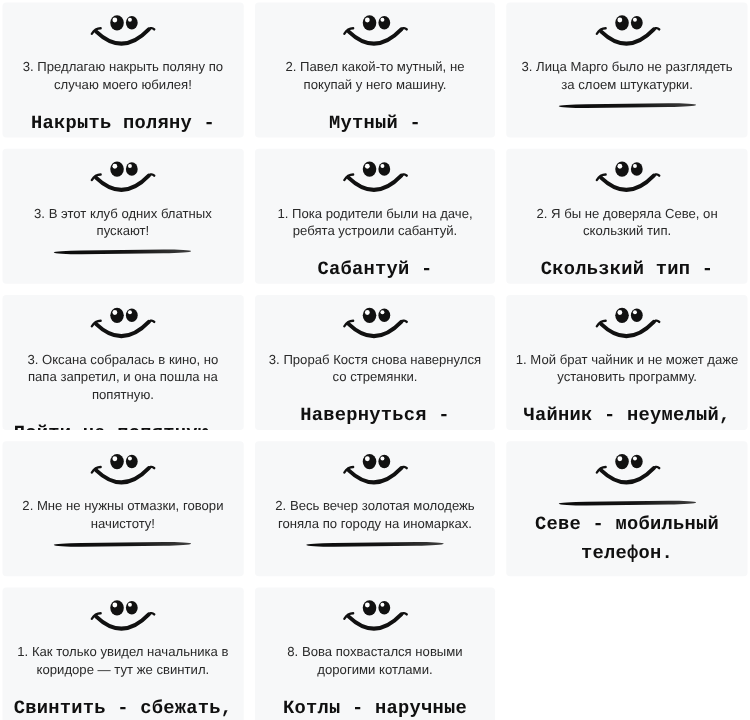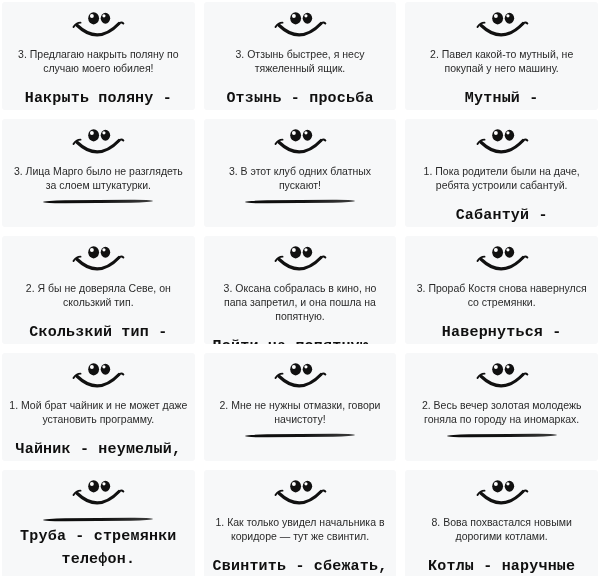--- a/index.html
+++ b/index.html
@@ -52,28 +52,20 @@
 
   <div class="card">
     <svg class="smiley">
         <use href="#smiley"></use>
       </svg>
     <div class="sentence">3. Предлагаю накрыть поляну по случаю моего юбилея!</div>
     <div class="divider"></div>
     <div class="definition">Накрыть поляну - приготовить стол с едой и напитками.</div>
   </div>
 
-  <div class="card">
-    <svg class="smiley">
-        <use href="#smiley"></use>
-      </svg>
-    <div class="sentence">3. Отзынь быстрее, я несу тяжеленный ящик.</div>
-    <div class="divider"></div>
-    <div class="definition">Отзынь - просьба отойти.</div>
-  </div>
 
   <div class="card">
     <svg class="smiley">
         <use href="#smiley"></use>
       </svg>
     <div class="sentence">2. Павел какой-то мутный, не покупай у него машину.</div>
     <div class="divider"></div>
     <div class="definition">Мутный - подозрительный человек.</div>
   </div>
 
@@ -152,21 +144,21 @@
       </svg>
     <div class="sentence">2. Весь вечер золотая молодежь гоняла по городу на иномарках.</div>
     <div class="divider"></div>
   </div>
 
   <div class="card">
     <svg class="smiley">
         <use href="#smiley"></use>
       </svg>
     <div class="divider"></div>
-    <div class="definition">Труба - стремянки телефон.</div>
+    <div class="definition">Севе - мобильный телефон.</div>
   </div>
 
   <div class="card">
     <svg class="smiley">
         <use href="#smiley"></use>
       </svg>
     <div class="sentence">1. Как только увидел начальника в коридоре — тут же свинтил.</div>
     <div class="divider"></div>
     <div class="definition">Свинтить - сбежать, уйти.</div>
   </div>

